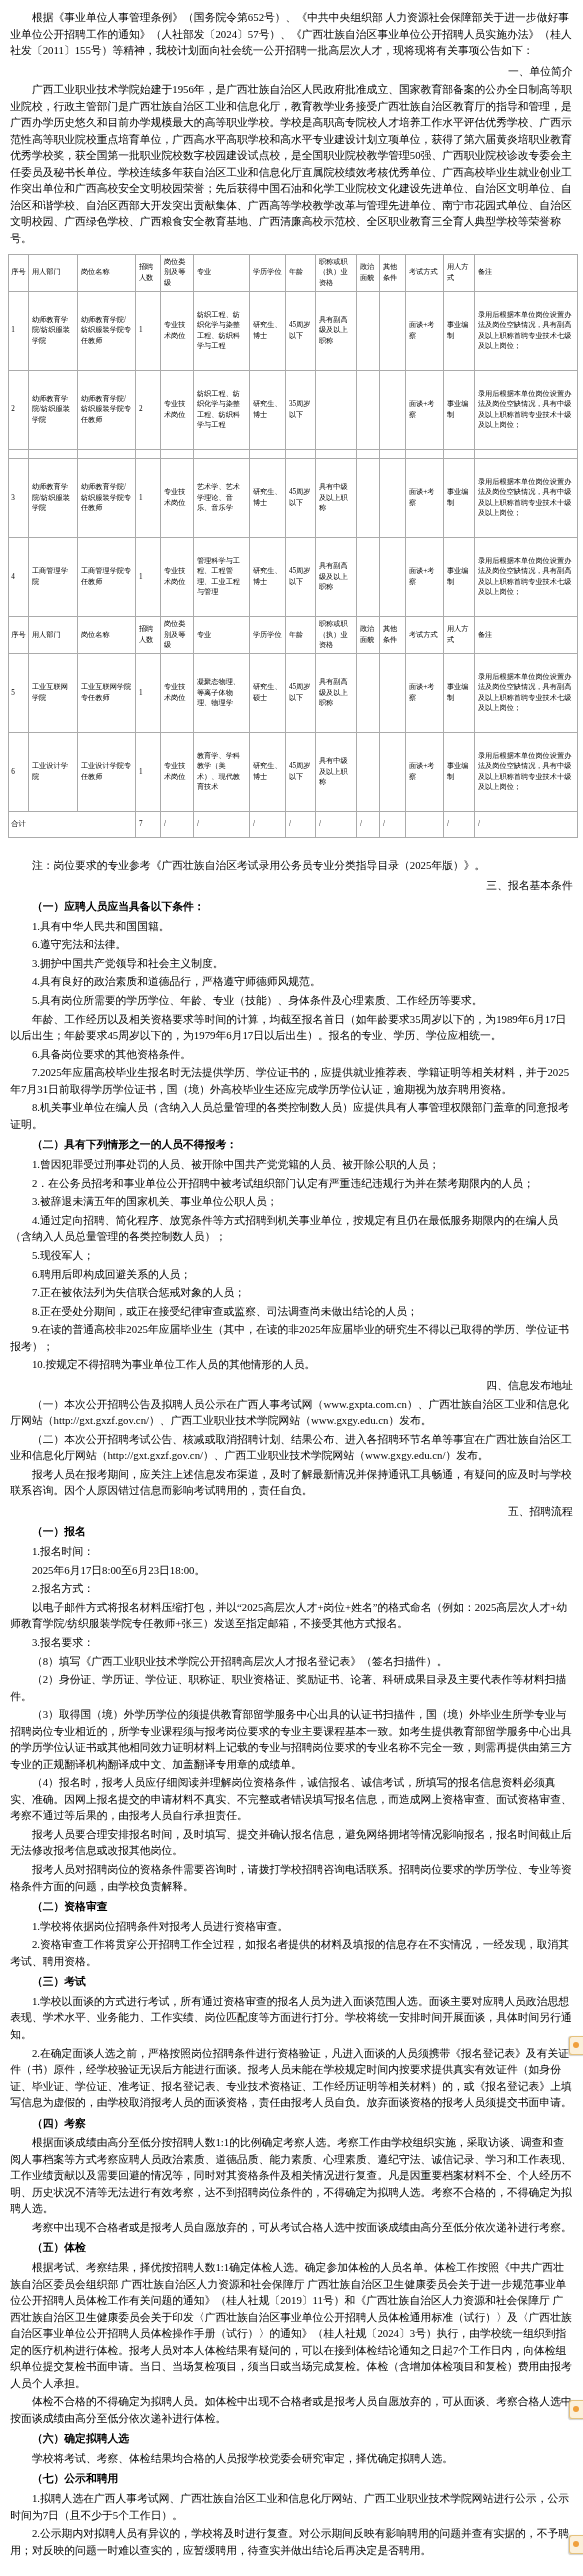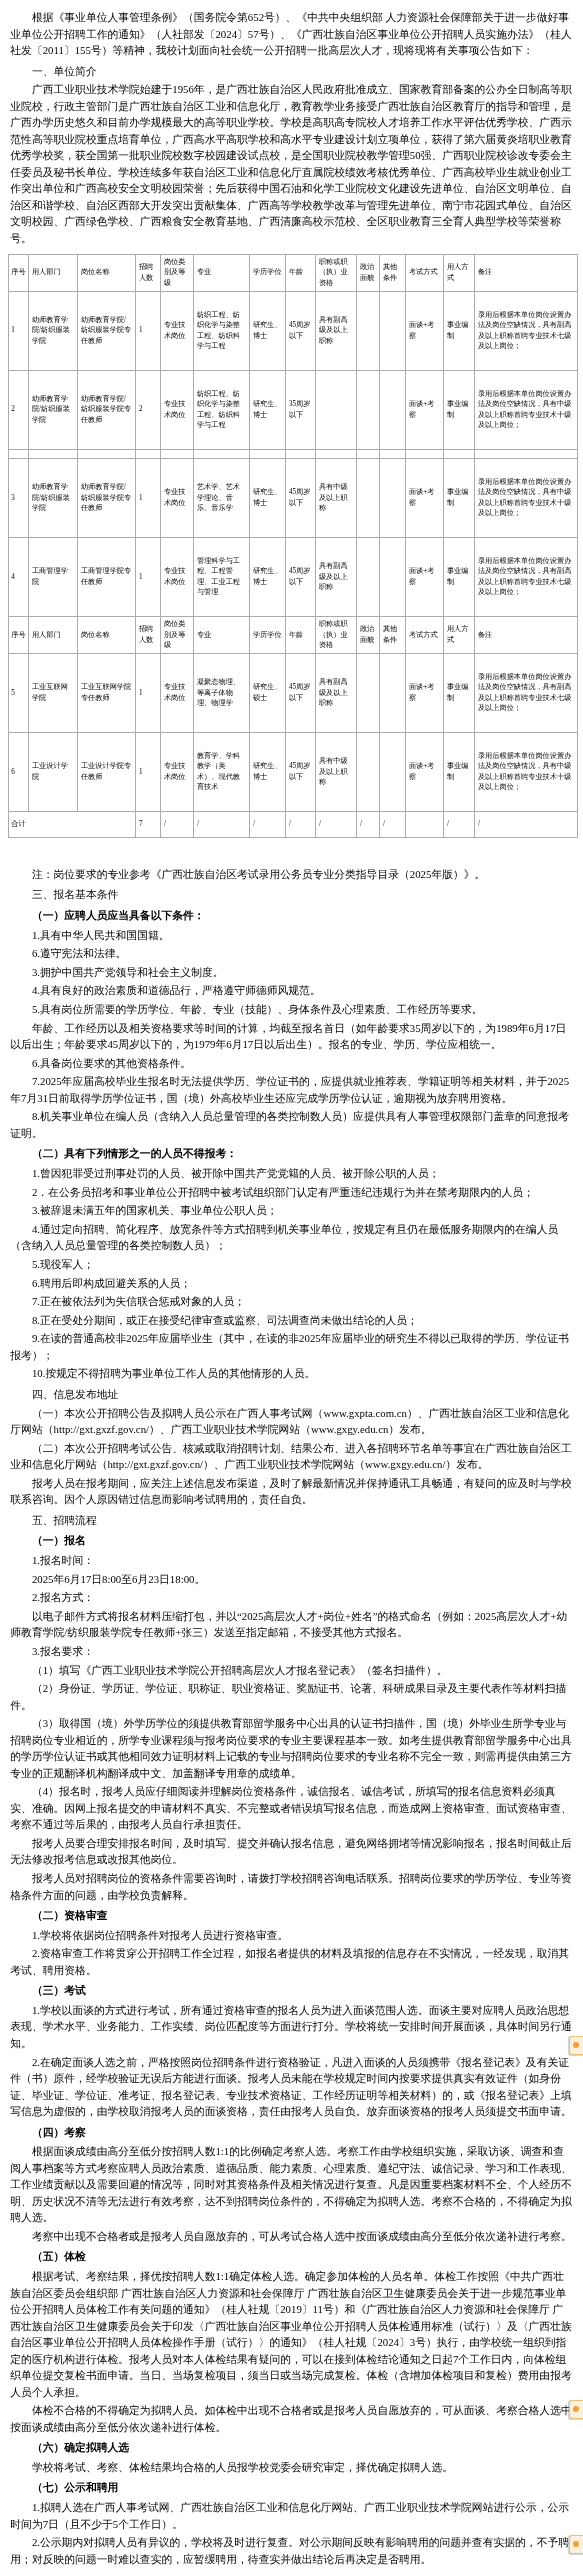--- a/index.html
+++ b/index.html
@@ -1,23 +1,23 @@
 <!DOCTYPE html>
 <html style="font-size:8.2px"><head>
 <meta charset="utf-8">
 <style>
   html,body{margin:0;padding:0;background:#ffffff;}
   .page{position:relative;width:583px;height:3485px;margin:0 auto;background:#fff;overflow:hidden;
         font-family:"Liberation Serif",serif;color:#000;}
   .article{padding:7.2px 10.3px 0 10.3px;}
   .para,.sec-h{font-size:10.8px;line-height:16.5px;margin:2.1px 0;text-indent:21.6px;font-weight:normal;}
-  .sec-h{margin:4.1px 0 2.1px;}
+  .sec-h{margin:4.1px 0 2.1px;text-align:right;}
   .sub-h{font-family:"Liberation Sans",sans-serif;font-weight:bold;font-size:10.8px;line-height:17px;
          margin:4.1px 0 2.6px;text-indent:21.6px;}
-  .note{margin-top:28px;}
+  .note{margin-top:19px;}
   .table-wrap{margin:7.2px 0 3.1px -2.6px;}
   table.positions{border-collapse:collapse;width:568px;table-layout:fixed;
       font-family:"Liberation Serif",serif;font-size:7.2px;line-height:1.45;}
   table.positions td{border:0.5px solid #ababab;padding:1px 2.6px;vertical-align:middle;
       word-break:break-all;text-indent:0;}
   tr.r-header td{height:34px;}
   tr.r-data td{height:76px;}
   tr.r-spacer td{height:6.2px;}
   tr.r-total td{height:23px;margin-left:8px;}
   
@@ -243,21 +243,21 @@
       <p class="para">（一）本次公开招聘公告及拟聘人员公示在广西人事考试网（www.gxpta.com.cn）、广西壮族自治区工业和信息化厅网站（http://gxt.gxzf.gov.cn/）、广西工业职业技术学院网站（www.gxgy.edu.cn）发布。</p>
       <p class="para">（二）本次公开招聘考试公告、核减或取消招聘计划、结果公布、进入各招聘环节名单等事宜在广西壮族自治区工业和信息化厅网站（http://gxt.gxzf.gov.cn/）、广西工业职业技术学院网站（www.gxgy.edu.cn/）发布。</p>
       <p class="para">报考人员在报考期间，应关注上述信息发布渠道，及时了解最新情况并保持通讯工具畅通，有疑问的应及时与学校联系咨询。因个人原因错过信息而影响考试聘用的，责任自负。</p>
       <p class="sec-h">五、招聘流程</p>
       <p class="sub-h">（一）报名</p>
       <p class="para">1.报名时间：</p>
       <p class="para">2025年6月17日8:00至6月23日18:00。</p>
       <p class="para">2.报名方式：</p>
       <p class="para">以电子邮件方式将报名材料压缩打包，并以“2025高层次人才+岗位+姓名”的格式命名（例如：2025高层次人才+幼师教育学院/纺织服装学院专任教师+张三）发送至指定邮箱，不接受其他方式报名。</p>
       <p class="para">3.报名要求：</p>
-      <p class="para">（1）填写《广西工业职业技术学院公开招聘高层次人才报名登记表》（签名扫描件）。</p>
+      <p class="para">（8）填写《广西工业职业技术学院公开招聘高层次人才报名登记表》（签名扫描件）。</p>
       <p class="para">（2）身份证、学历证、学位证、职称证、职业资格证、奖励证书、论著、科研成果目录及主要代表作等材料扫描件。</p>
       <p class="para">（3）取得国（境）外学历学位的须提供教育部留学服务中心出具的认证书扫描件，国（境）外毕业生所学专业与招聘岗位专业相近的，所学专业课程须与报考岗位要求的专业主要课程基本一致。如考生提供教育部留学服务中心出具的学历学位认证书或其他相同效力证明材料上记载的专业与招聘岗位要求的专业名称不完全一致，则需再提供由第三方专业的正规翻译机构翻译成中文、加盖翻译专用章的成绩单。</p>
       <p class="para">（4）报名时，报考人员应仔细阅读并理解岗位资格条件，诚信报名、诚信考试，所填写的报名信息资料必须真实、准确。因网上报名提交的申请材料不真实、不完整或者错误填写报名信息，而造成网上资格审查、面试资格审查、考察不通过等后果的，由报考人员自行承担责任。</p>
       <p class="para">报考人员要合理安排报名时间，及时填写、提交并确认报名信息，避免网络拥堵等情况影响报名，报名时间截止后无法修改报考信息或改报其他岗位。</p>
       <p class="para">报考人员对招聘岗位的资格条件需要咨询时，请拨打学校招聘咨询电话联系。招聘岗位要求的学历学位、专业等资格条件方面的问题，由学校负责解释。</p>
       <p class="sub-h">（二）资格审查</p>
       <p class="para">1.学校将依据岗位招聘条件对报考人员进行资格审查。</p>
       <p class="para">2.资格审查工作将贯穿公开招聘工作全过程，如报名者提供的材料及填报的信息存在不实情况，一经发现，取消其考试、聘用资格。</p>
       <p class="sub-h">（三）考试</p>
       <p class="para">1.学校以面谈的方式进行考试，所有通过资格审查的报名人员为进入面谈范围人选。面谈主要对应聘人员政治思想表现、学术水平、业务能力、工作实绩、岗位匹配度等方面进行打分。学校将统一安排时间开展面谈，具体时间另行通知。</p>

